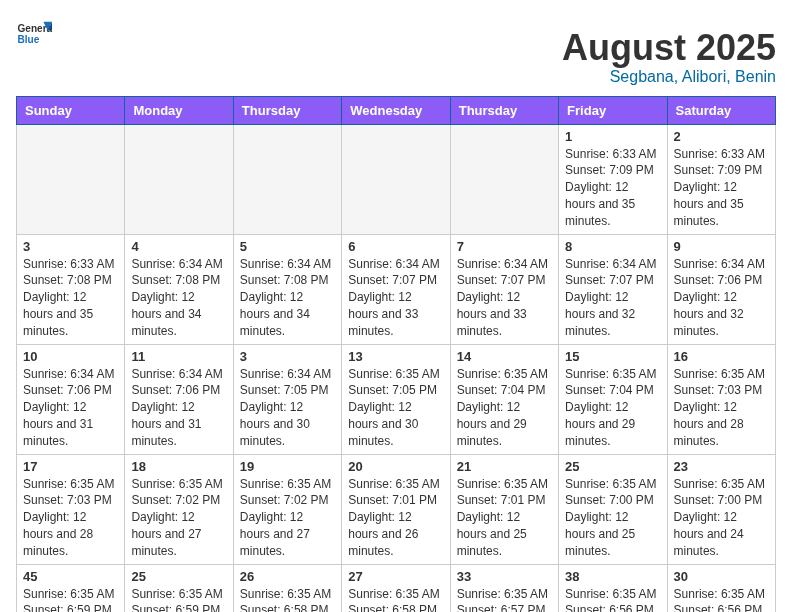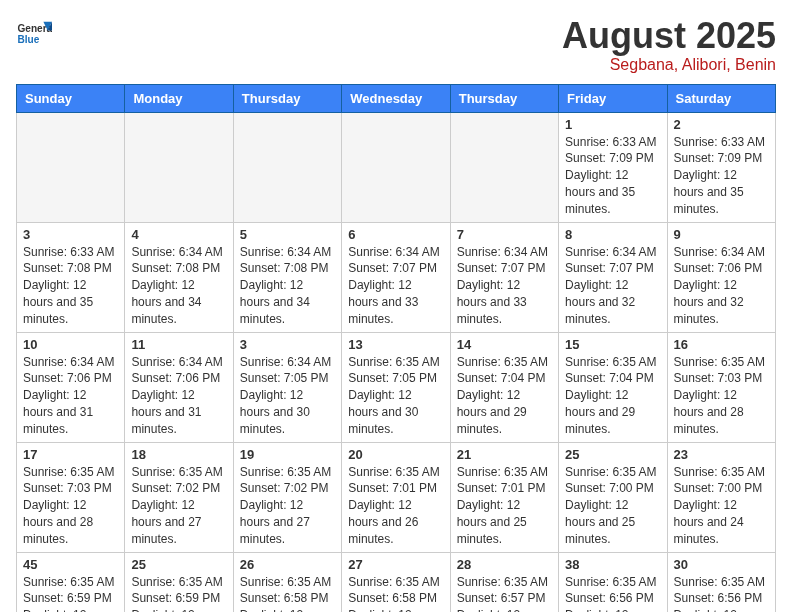--- a/index.html
+++ b/index.html
@@ -20,38 +20,39 @@
       display: flex;
       align-items: center;
       gap: 4px;
     }
     .logo-icon {
       width: 36px;
       height: 36px;
     }
     .title-area {
       text-align: right;
+      margin-top: 12px;
     }
     .month-title {
       font-size: 36px;
       font-weight: bold;
       color: #333;
       line-height: 1.1;
     }
     .location-title {
       font-size: 16px;
-      color: #b91c1c;
+      color: #0369a1;
     }
     .calendar {
       width: 100%;
       border-collapse: collapse;
       border: 1px solid #ccc;
     }
     .calendar th {
-      background-color: #3b82f6;
+      background-color: #8b5cf6;
       color: #fff;
       text-align: left;
       padding: 6px 8px;
       font-size: 13px;
       border: 1px solid #1560a0;
     }
     .calendar td {
       border: 1px solid #ccc;
       vertical-align: top;
       padding: 4px 6px;
@@ -280,21 +281,21 @@
 Sunset: 6:58 PM
 Daylight: 12 hours and 23 minutes.</div>
         </td>
         <td>
           <span class="day-number">27</span>
           <div class="day-info" style="white-space: pre-line;">Sunrise: 6:35 AM
 Sunset: 6:58 PM
 Daylight: 12 hours and 22 minutes.</div>
         </td>
         <td>
-          <span class="day-number">28</span>
+          <span class="day-number">33</span>
           <div class="day-info" style="white-space: pre-line;">Sunrise: 6:35 AM
 Sunset: 6:57 PM
 Daylight: 12 hours and 22 minutes.</div>
         </td>
         <td>
           <span class="day-number">38</span>
           <div class="day-info" style="white-space: pre-line;">Sunrise: 6:35 AM
 Sunset: 6:56 PM
 Daylight: 12 hours and 21 minutes.</div>
         </td>

